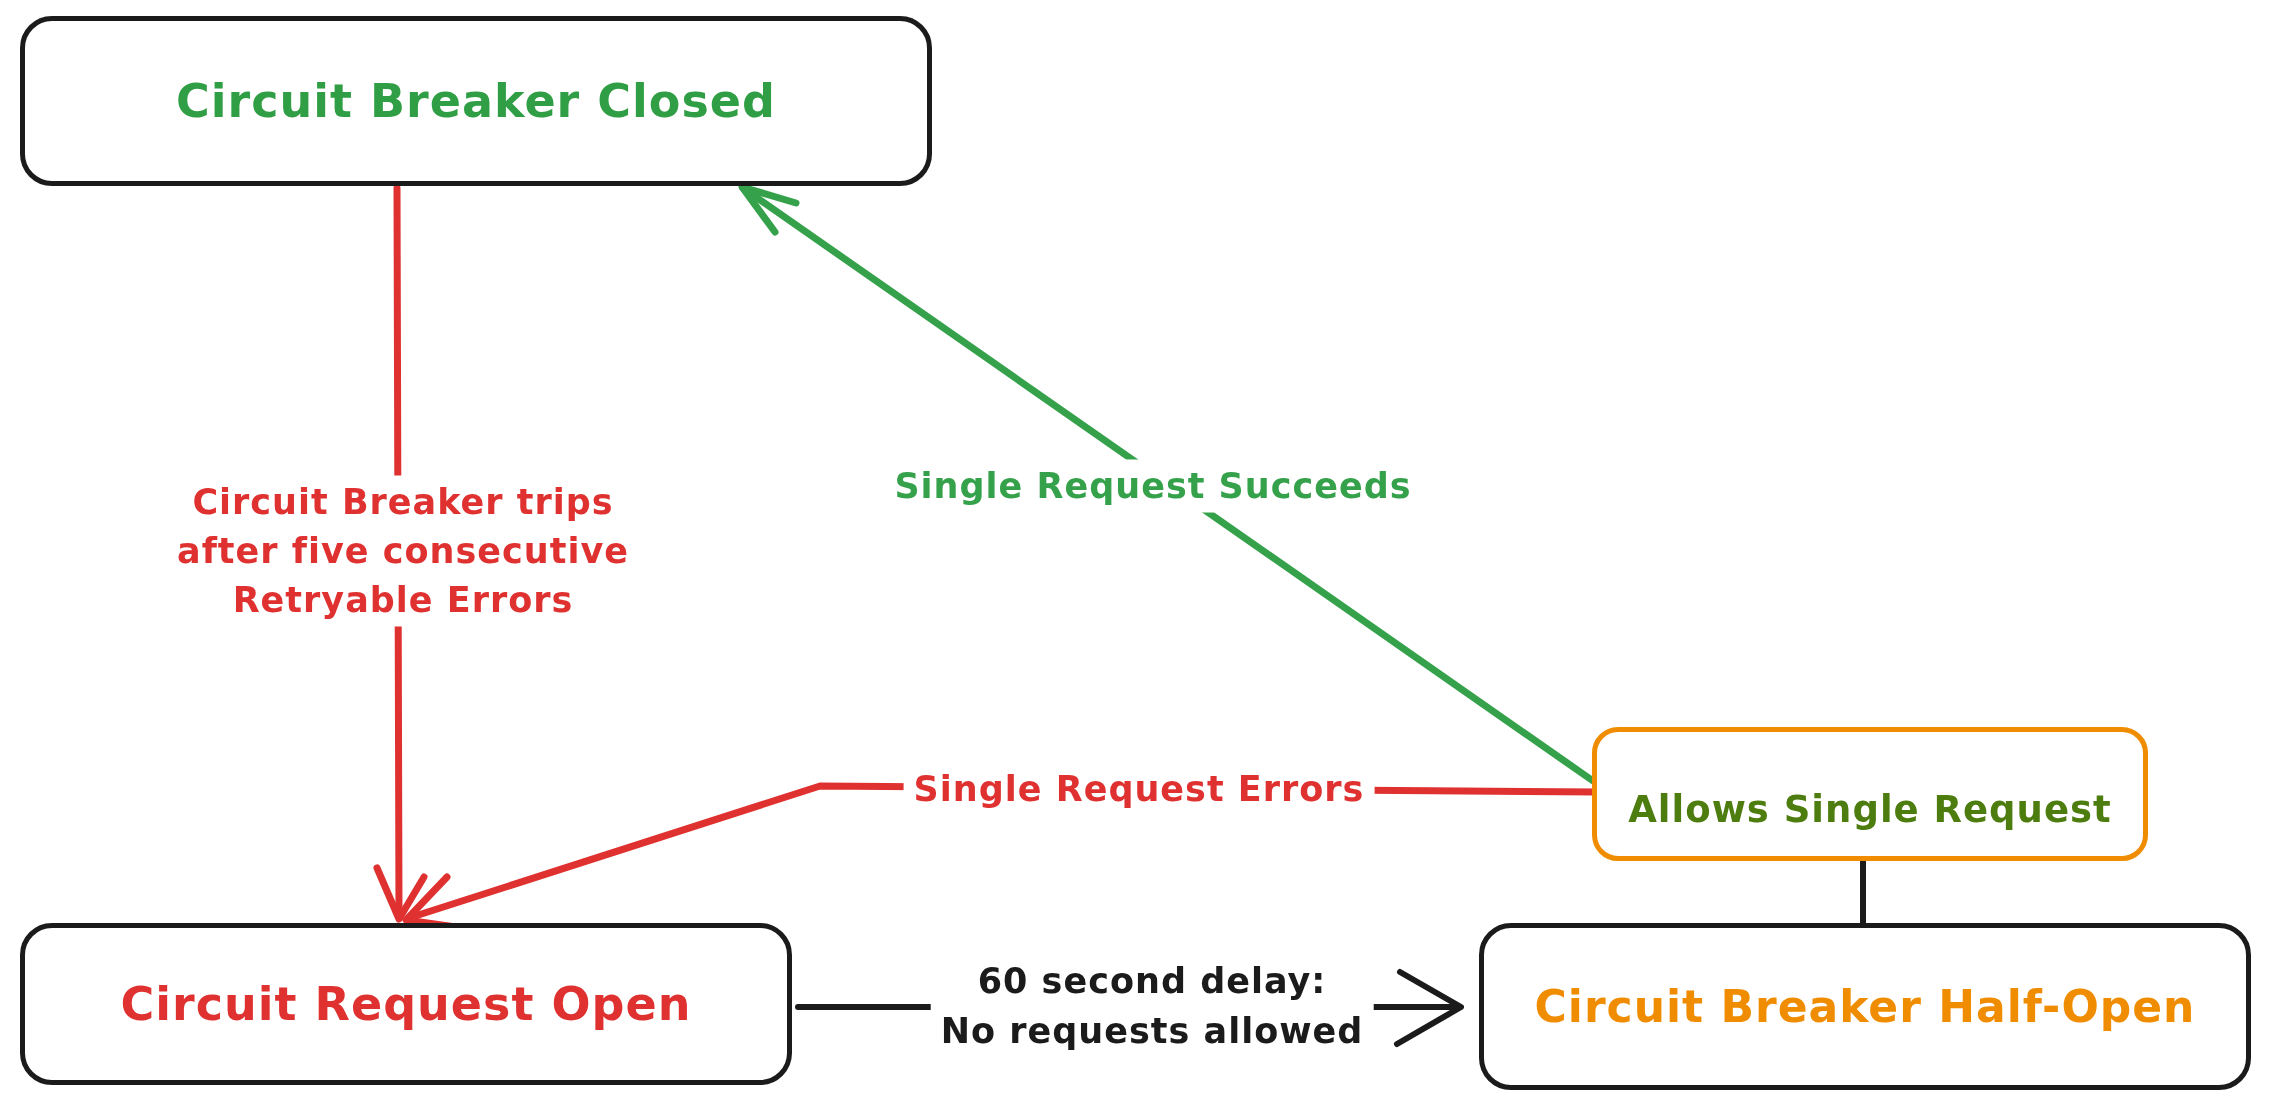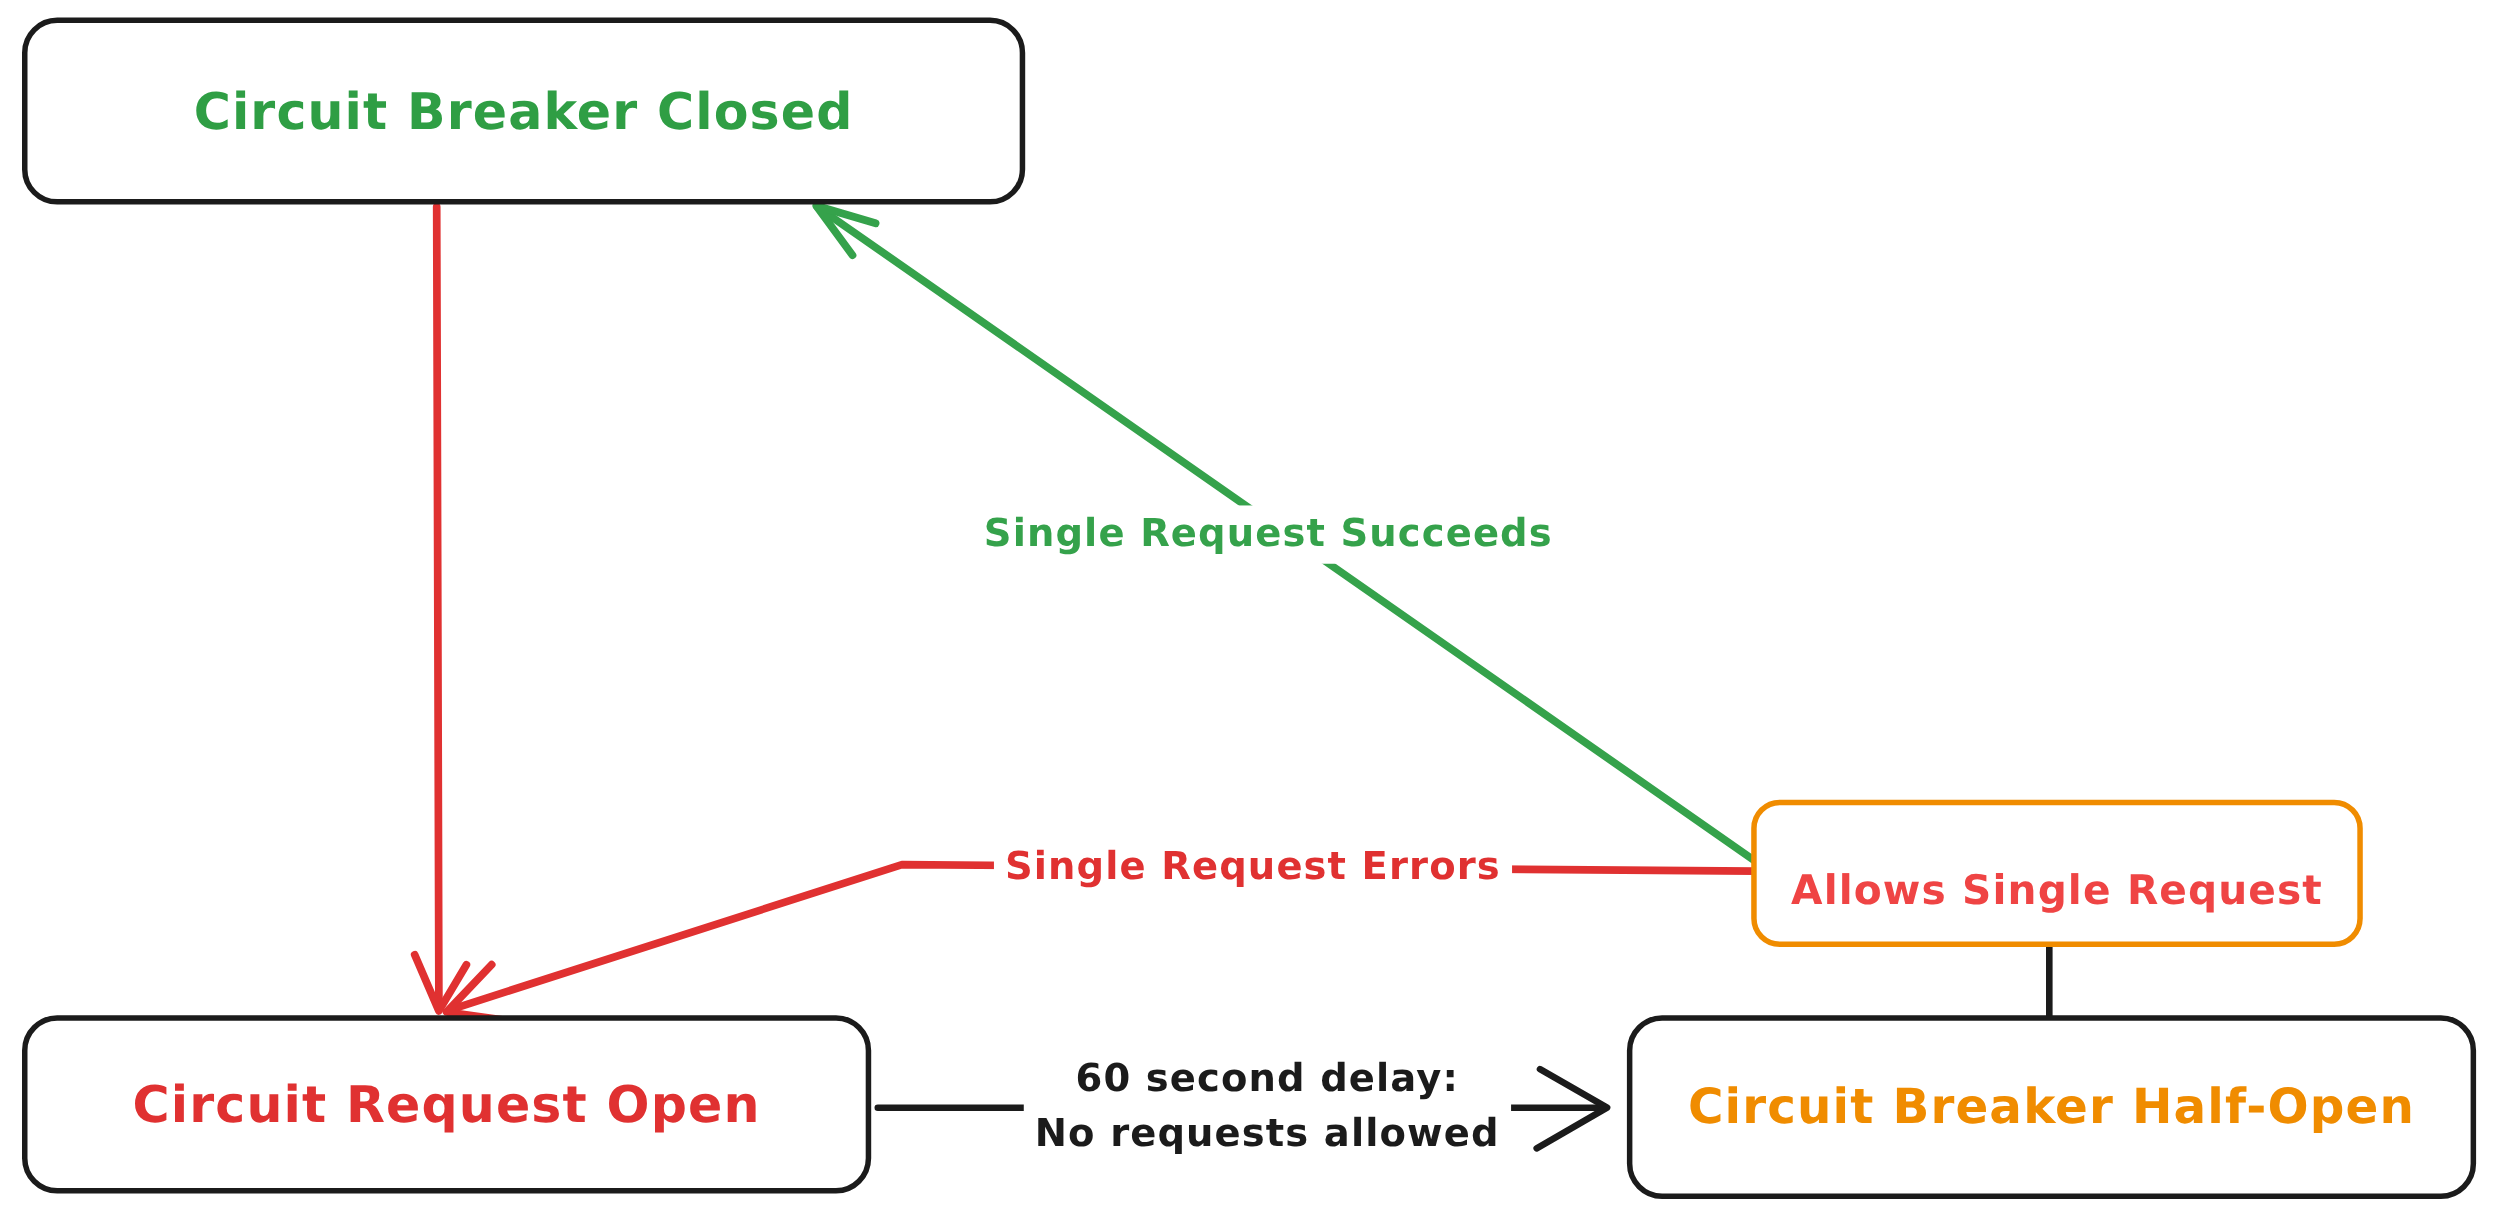--- a/index.html
+++ b/index.html
@@ -37,21 +37,21 @@
     white-space: nowrap;
   }
   .node-closed   { left: 20px;  top: 16px;  width: 912px; height: 170px; }
   .node-closed   .node-label { color: #2f9e44; font-size: 46px; }
   .node-open     { left: 20px;  top: 923px; width: 772px; height: 162px; }
   .node-open     .node-label { color: #e03131; font-size: 46px; }
   .node-halfopen { left: 1479px; top: 923px; width: 772px; height: 167px; }
   .node-halfopen .node-label { color: #f08c00; font-size: 44px; }
   .node-allows   { left: 1592px; top: 727px; width: 556px; height: 134px;
                    border-color: #f08c00; border-radius: 26px; }
-  .node-allows   .node-label { color: #ef4444; font-size: 37px; margin-top: 31px; }
+  .node-allows   .node-label { color: #4d7c0f; font-size: 37px; margin-top: 31px; }
 
   .edge-label {
     position: absolute;
     transform: translate(-50%, -50%);
     background: #ffffff;
     text-align: center;
     font-size: 35px;
     font-weight: 600;
     line-height: 49px;
     letter-spacing: 1px;
@@ -97,20 +97,25 @@
   </div>
 
   <div class="node node-halfopen">
     <span class="node-label">Circuit Breaker Half-Open</span>
   </div>
 
   <div class="node node-allows">
     <span class="node-label">Allows Single Request</span>
   </div>
 
+  <div class="edge-label red label-trips">
+    <div>Circuit Breaker trips</div>
+    <div>after five consecutive</div>
+    <div>Retryable Errors</div>
+  </div>
 
   <div class="edge-label green label-succeeds">Single Request Succeeds</div>
 
   <div class="edge-label red label-fails">Single Request Errors</div>
 
   <div class="edge-label black label-delay">
     <div>60 second delay:</div>
     <div>No requests allowed</div>
   </div>
 

